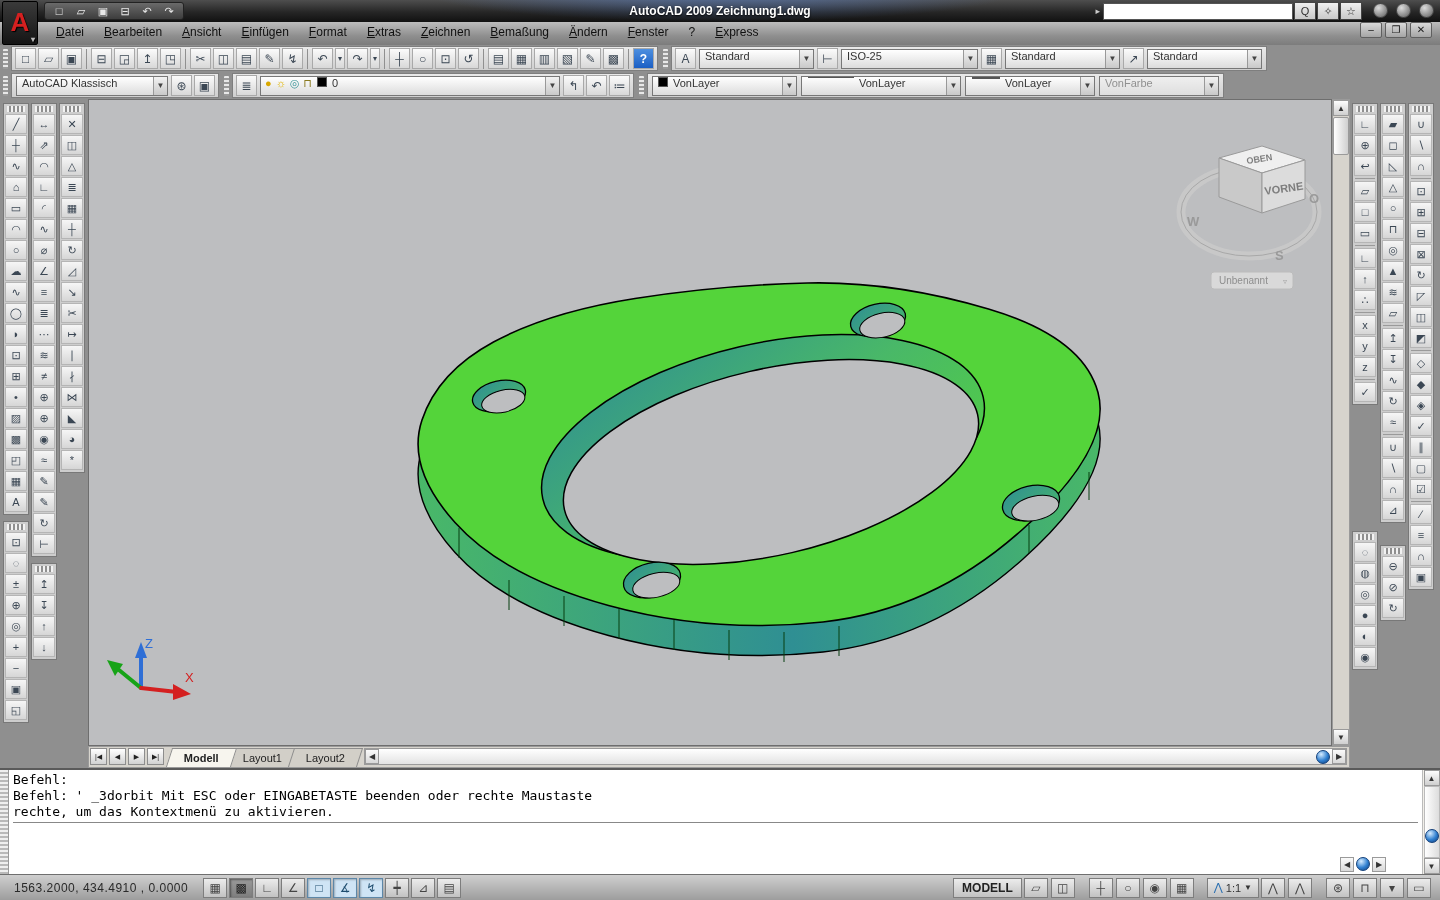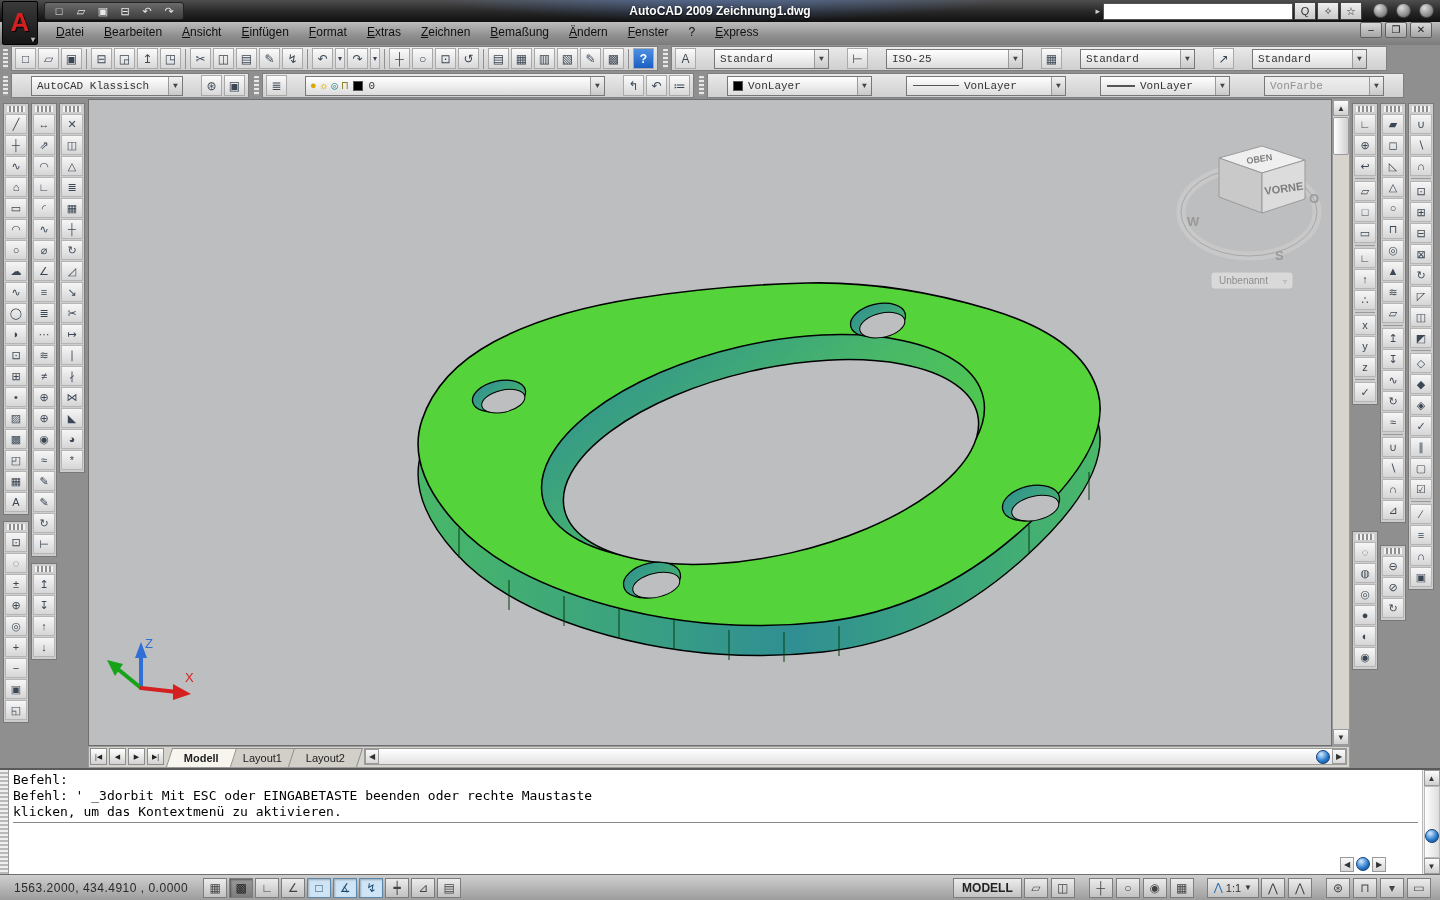--- a/index.html
+++ b/index.html
@@ -44,22 +44,22 @@
   #tbrow1 { top:45px; } #tbrow2 { top:72px; }
   .grip { width:5px; height:20px; margin:0 3px;
     background:repeating-linear-gradient(180deg,#e8e8e8 0 2px,#9a9a9a 2px 4px); border-radius:1px; }
   .tgroup { display:flex; align-items:center; background:linear-gradient(#e9e9e9,#cfcfcf); border:1px solid #7e7e7e;
     height:25px; padding:0 2px; margin-right:2px; }
   .tbtn { width:21px; height:21px; display:flex; align-items:center; justify-content:center;
     background:linear-gradient(#fbfbfb,#d8d8d8); border:1px solid #a9a9a9; margin:0 1px; font-size:12px; color:#3b4754; cursor:pointer; }
   .tbtn.narrow { width:10px; font-size:8px; }
   .tbtn.help { background:linear-gradient(#4d8fe0,#1b5fc4); color:#fff; font-weight:bold; }
   .tsep { width:1px; height:20px; background:#909090; margin:0 3px; }
-  .combo { display:flex; align-items:center; height:20px; background:linear-gradient(#ffffff,#dcdcdc);
-    border:1px solid #777; margin:0 17px; font-size:11px; color:#333;font-family:Liberation Mono, monospace; }
+  .combo { display:flex; height:20px; background:linear-gradient(#ffffff,#dcdcdc);
+    border:1px solid #777; margin:0 2px; font-size:11px; color:#333; }
   .combo .val { flex:1; padding:0 5px; white-space:nowrap; overflow:hidden; }
   .combo .arrow { width:14px; height:18px; border-left:1px solid #999; background:linear-gradient(#f2f2f2,#c9c9c9);
     font-size:8px; text-align:center; line-height:18px; color:#444; }
   .combo.disabled { color:#909090; background:linear-gradient(#efefef,#dedede); }
   .swatch { width:10px; height:10px; background:#000; margin-left:5px; border:1px solid #555; }
   .ltline { width:46px; height:1px; background:#555; margin-left:6px; }
   .ltline.thick { height:2px; }
   .mini { font-size:11px; margin-left:4px; }
 
   
@@ -920,21 +920,21 @@
         </div>
     </div>
   </div>
 
   <div id="cmdwin">
     <div id="cmdgrip"></div>
     <div id="cmdbody">
       <div id="cmdlines">
           <div class="cmdline">Befehl:</div>
           <div class="cmdline">Befehl: ' _3dorbit Mit ESC oder EINGABETASTE beenden oder rechte Maustaste</div>
-          <div class="cmdline">klicken, um das Kontextmenü zu aktivieren.</div>
+          <div class="cmdline">rechte, um das Kontextmenü zu aktivieren.</div>
         </div>
       <div id="cmddivider"></div>
       <input id="cmdinput" value="" style="">
     </div>
     <div id="cmdvscroll">
       <div class="sbtn">▲</div>
       <div id="cmdvtrack">
           <div class="ball" style="margin-bottom:14px"></div>
         </div>
       <div class="sbtn">▼</div>

